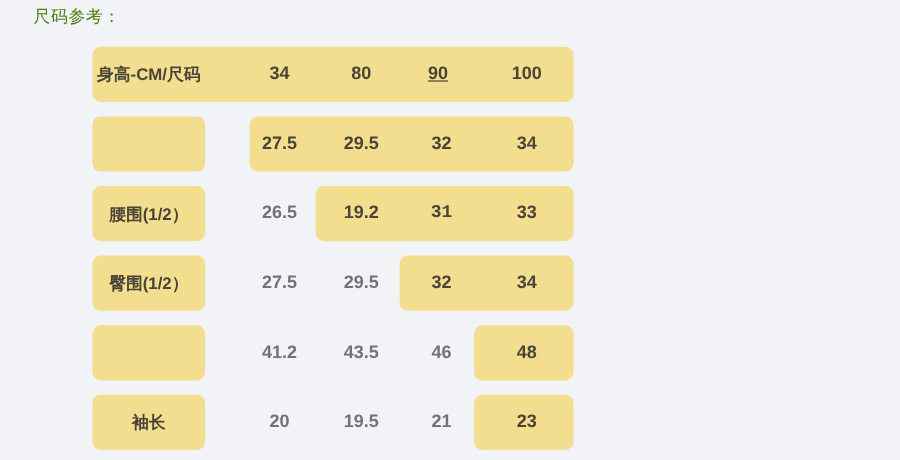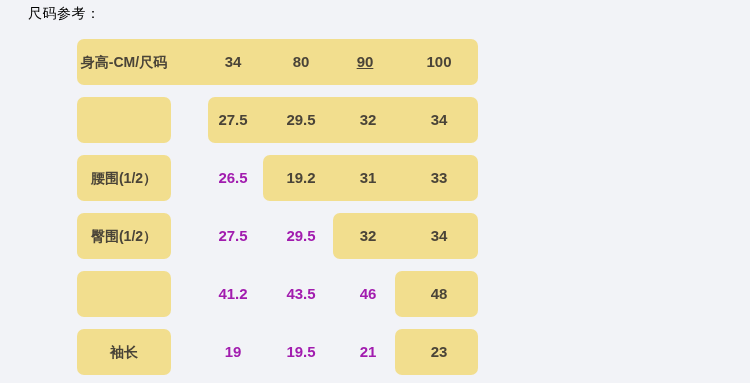--- a/index.html
+++ b/index.html
@@ -22,21 +22,21 @@
   }
 
   
   .title {
     position: absolute;
     left: 28px;
     top: 0px;
     height: 26px;
     line-height: 26px;
     font-size: 14px;
-    color: #000000;
+    color: #4d7c0f;
     white-space: nowrap;
     letter-spacing: 0.5px;
   }
 
   
   .size-table {
     position: absolute;
     left: 77px;
     top: 39px;
     width: 401px;
@@ -77,21 +77,21 @@
     height: 46px;
   }
   .cell {
     position: absolute;
     top: 0;
     height: 46px;
     line-height: 46px;
     text-align: center;
     font-size: 15px;
     font-weight: bold;
-    color: #a21caf;
+    color: #737373;
     white-space: nowrap;
   }
   .cell.lit { color: #4a4438; }
 
   .cell.c-label {
     left: 0;
     width: 94px;
     font-size: 14px;
     color: #4a4438;
   }
@@ -131,21 +131,21 @@
           <div class="cell c3 lit" style="left: 330px; width: 64px;">34</div>
         </div>
       </div>
       <div class="row">
         <div class="label-chip"></div>
         <div class="band" style="left: 186px; width: 215px;"></div>
         <div class="cells">
           <div class="cell c-label">腰围(1/2）</div>
           <div class="cell c0" style="left: 128px; width: 56px;">26.5</div>
           <div class="cell c1 lit" style="left: 196px; width: 56px;">19.2</div>
-          <div class="cell c2 lit" style="left: 263px; width: 56px;">31</div>
+          <div class="cell c2 lit" style="left: 263px; width: 56px; font-family: Liberation Mono, monospace;">31</div>
           <div class="cell c3 lit" style="left: 330px; width: 64px;">33</div>
         </div>
       </div>
       <div class="row">
         <div class="label-chip"></div>
         <div class="band" style="left: 256px; width: 145px;"></div>
         <div class="cells">
           <div class="cell c-label">臀围(1/2）</div>
           <div class="cell c0" style="left: 128px; width: 56px;">27.5</div>
           <div class="cell c1" style="left: 196px; width: 56px;">29.5</div>
@@ -161,21 +161,21 @@
           <div class="cell c1" style="left: 196px; width: 56px;">43.5</div>
           <div class="cell c2" style="left: 263px; width: 56px;">46</div>
           <div class="cell c3 lit" style="left: 330px; width: 64px;">48</div>
         </div>
       </div>
       <div class="row">
         <div class="label-chip"></div>
         <div class="band" style="left: 318px; width: 83px;"></div>
         <div class="cells">
           <div class="cell c-label">袖长</div>
-          <div class="cell c0" style="left: 128px; width: 56px;">19</div>
+          <div class="cell c0" style="left: 128px; width: 56px;">20</div>
           <div class="cell c1" style="left: 196px; width: 56px;">19.5</div>
           <div class="cell c2" style="left: 263px; width: 56px;">21</div>
           <div class="cell c3 lit" style="left: 330px; width: 64px;">23</div>
         </div>
       </div>
     </div>
 
 </div>
 
 </body></html>

